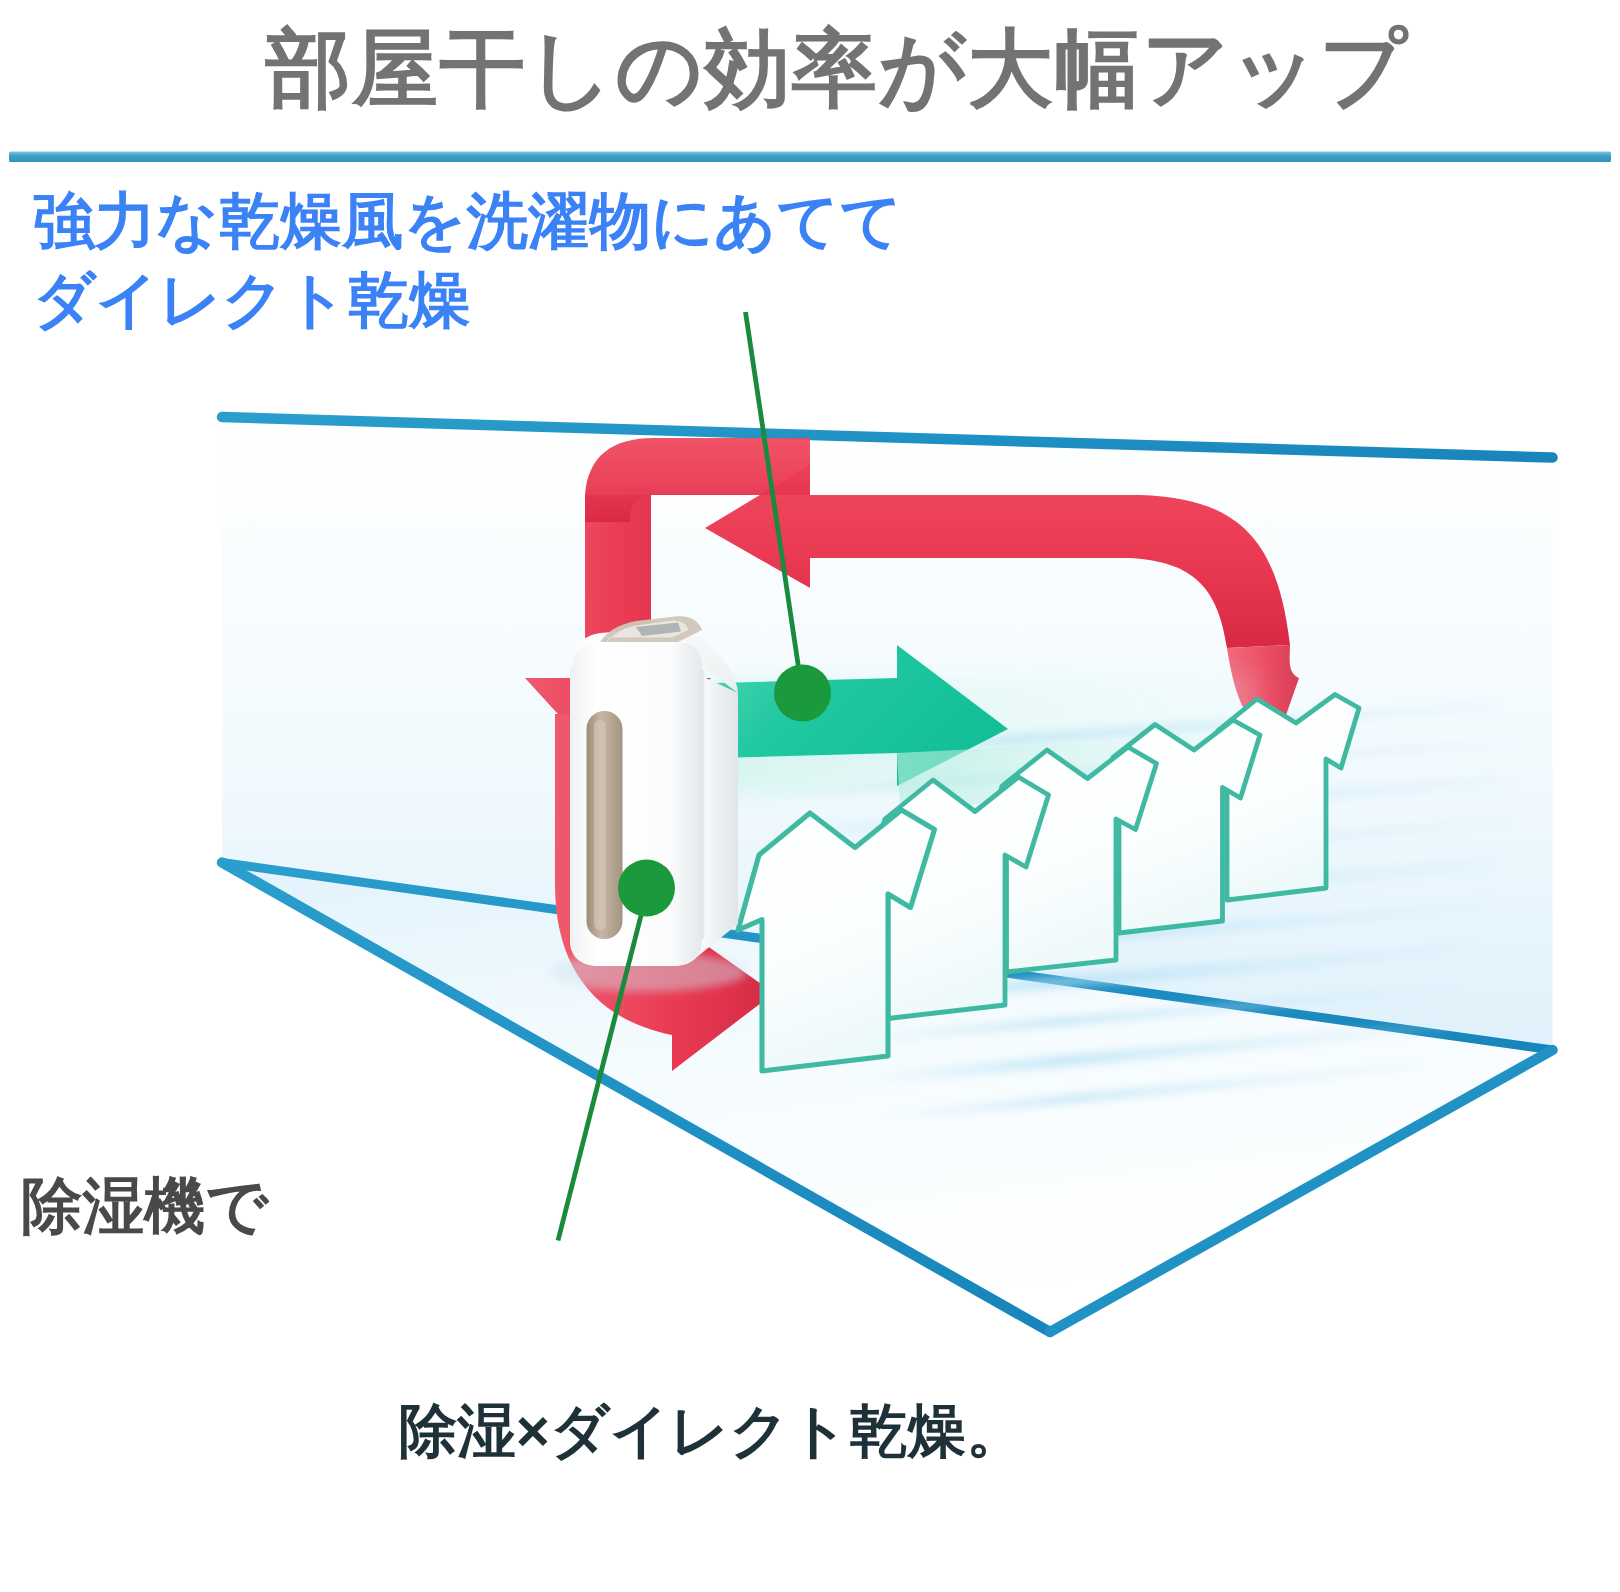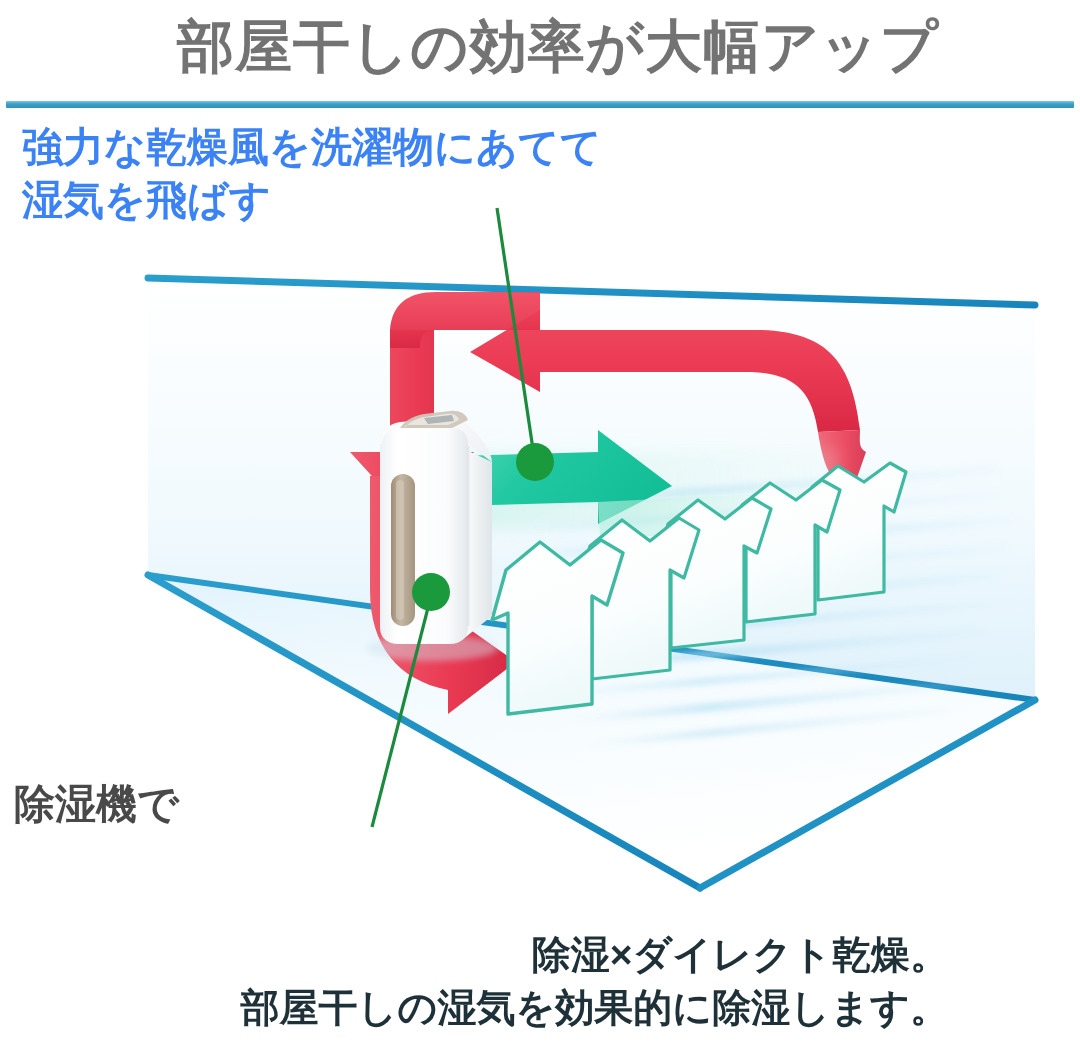--- a/index.html
+++ b/index.html
@@ -59,21 +59,21 @@
     font-size: 41px;
     color: #494949;
   }
 
   
   #caption {
     position: absolute;
     top: 928px;
     left: 0;
     width: 949px;
-    text-align: right;
+    text-align: center;
     font-size: 39px;
     font-weight: bold;
     color: #1e3038;
     line-height: 1.36;
     white-space: nowrap;
   }
 
   
   #illustration {
     position: absolute;
@@ -86,21 +86,21 @@
 </style>
 </head>
 <body>
 
 <div id="header-title">部屋干しの効率が大幅アップ</div>
 
 <div id="header-divider"></div>
 
 <div class="annot" id="annot-top">
   <div>強力な乾燥風を洗濯物にあてて</div>
-  <div>湿気を飛ばす</div>
+  <div>ダイレクト乾燥</div>
 </div>
 
 <div class="annot" id="annot-bottom">
   <div>除湿機で</div>
 </div>
 
 <svg id="illustration" viewBox="0 0 1080 1061">
   <defs>
 
     <linearGradient id="gWallBack" x1="0" y1="0" x2="0" y2="1">
@@ -315,14 +315,13 @@
     <line x1="372" y1="827" x2="431" y2="596" stroke="#1a8a3c" stroke-width="3.2"></line>
   </g>
   <g>
     <circle cx="535" cy="462" r="19" fill="#1a9a3c"></circle>
     <circle cx="431" cy="592" r="19" fill="#1a9a3c"></circle>
   </g>
 </svg>
 
 <div id="caption">
   <div>除湿×ダイレクト乾燥。</div>
-  <div>部屋干しの湿気を効果的に除湿します。</div>
 </div>
 
 </body></html>

